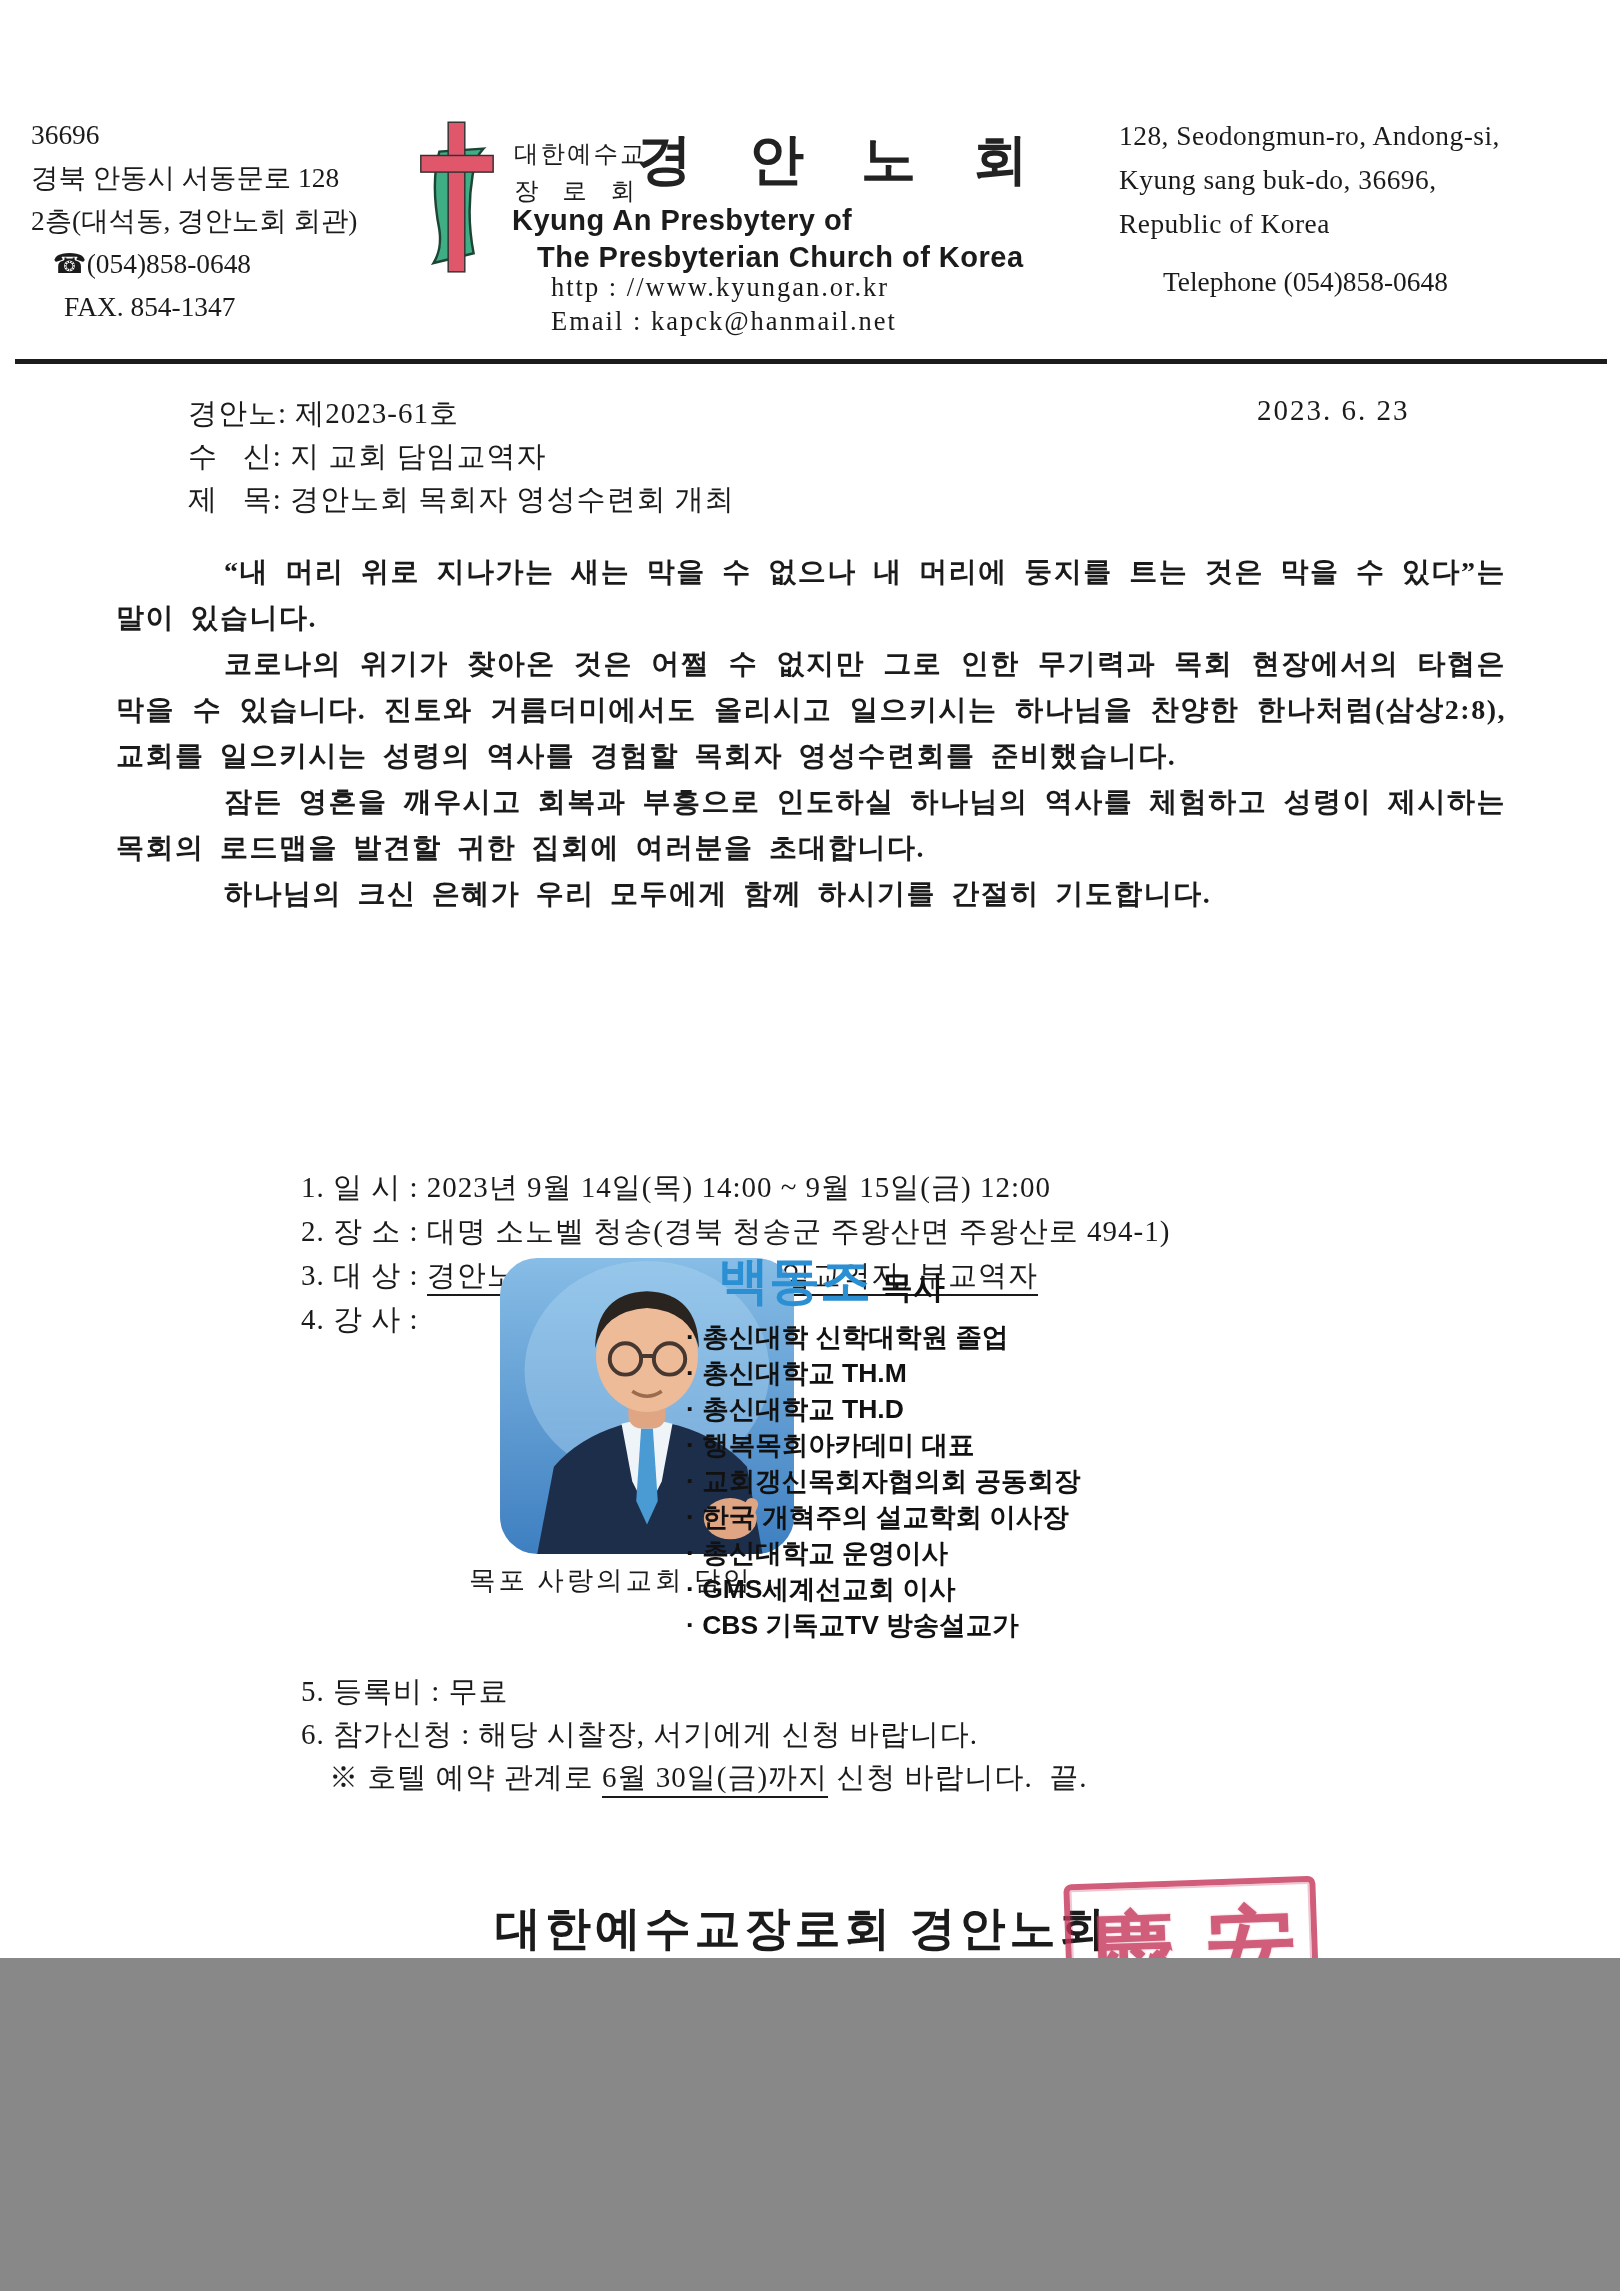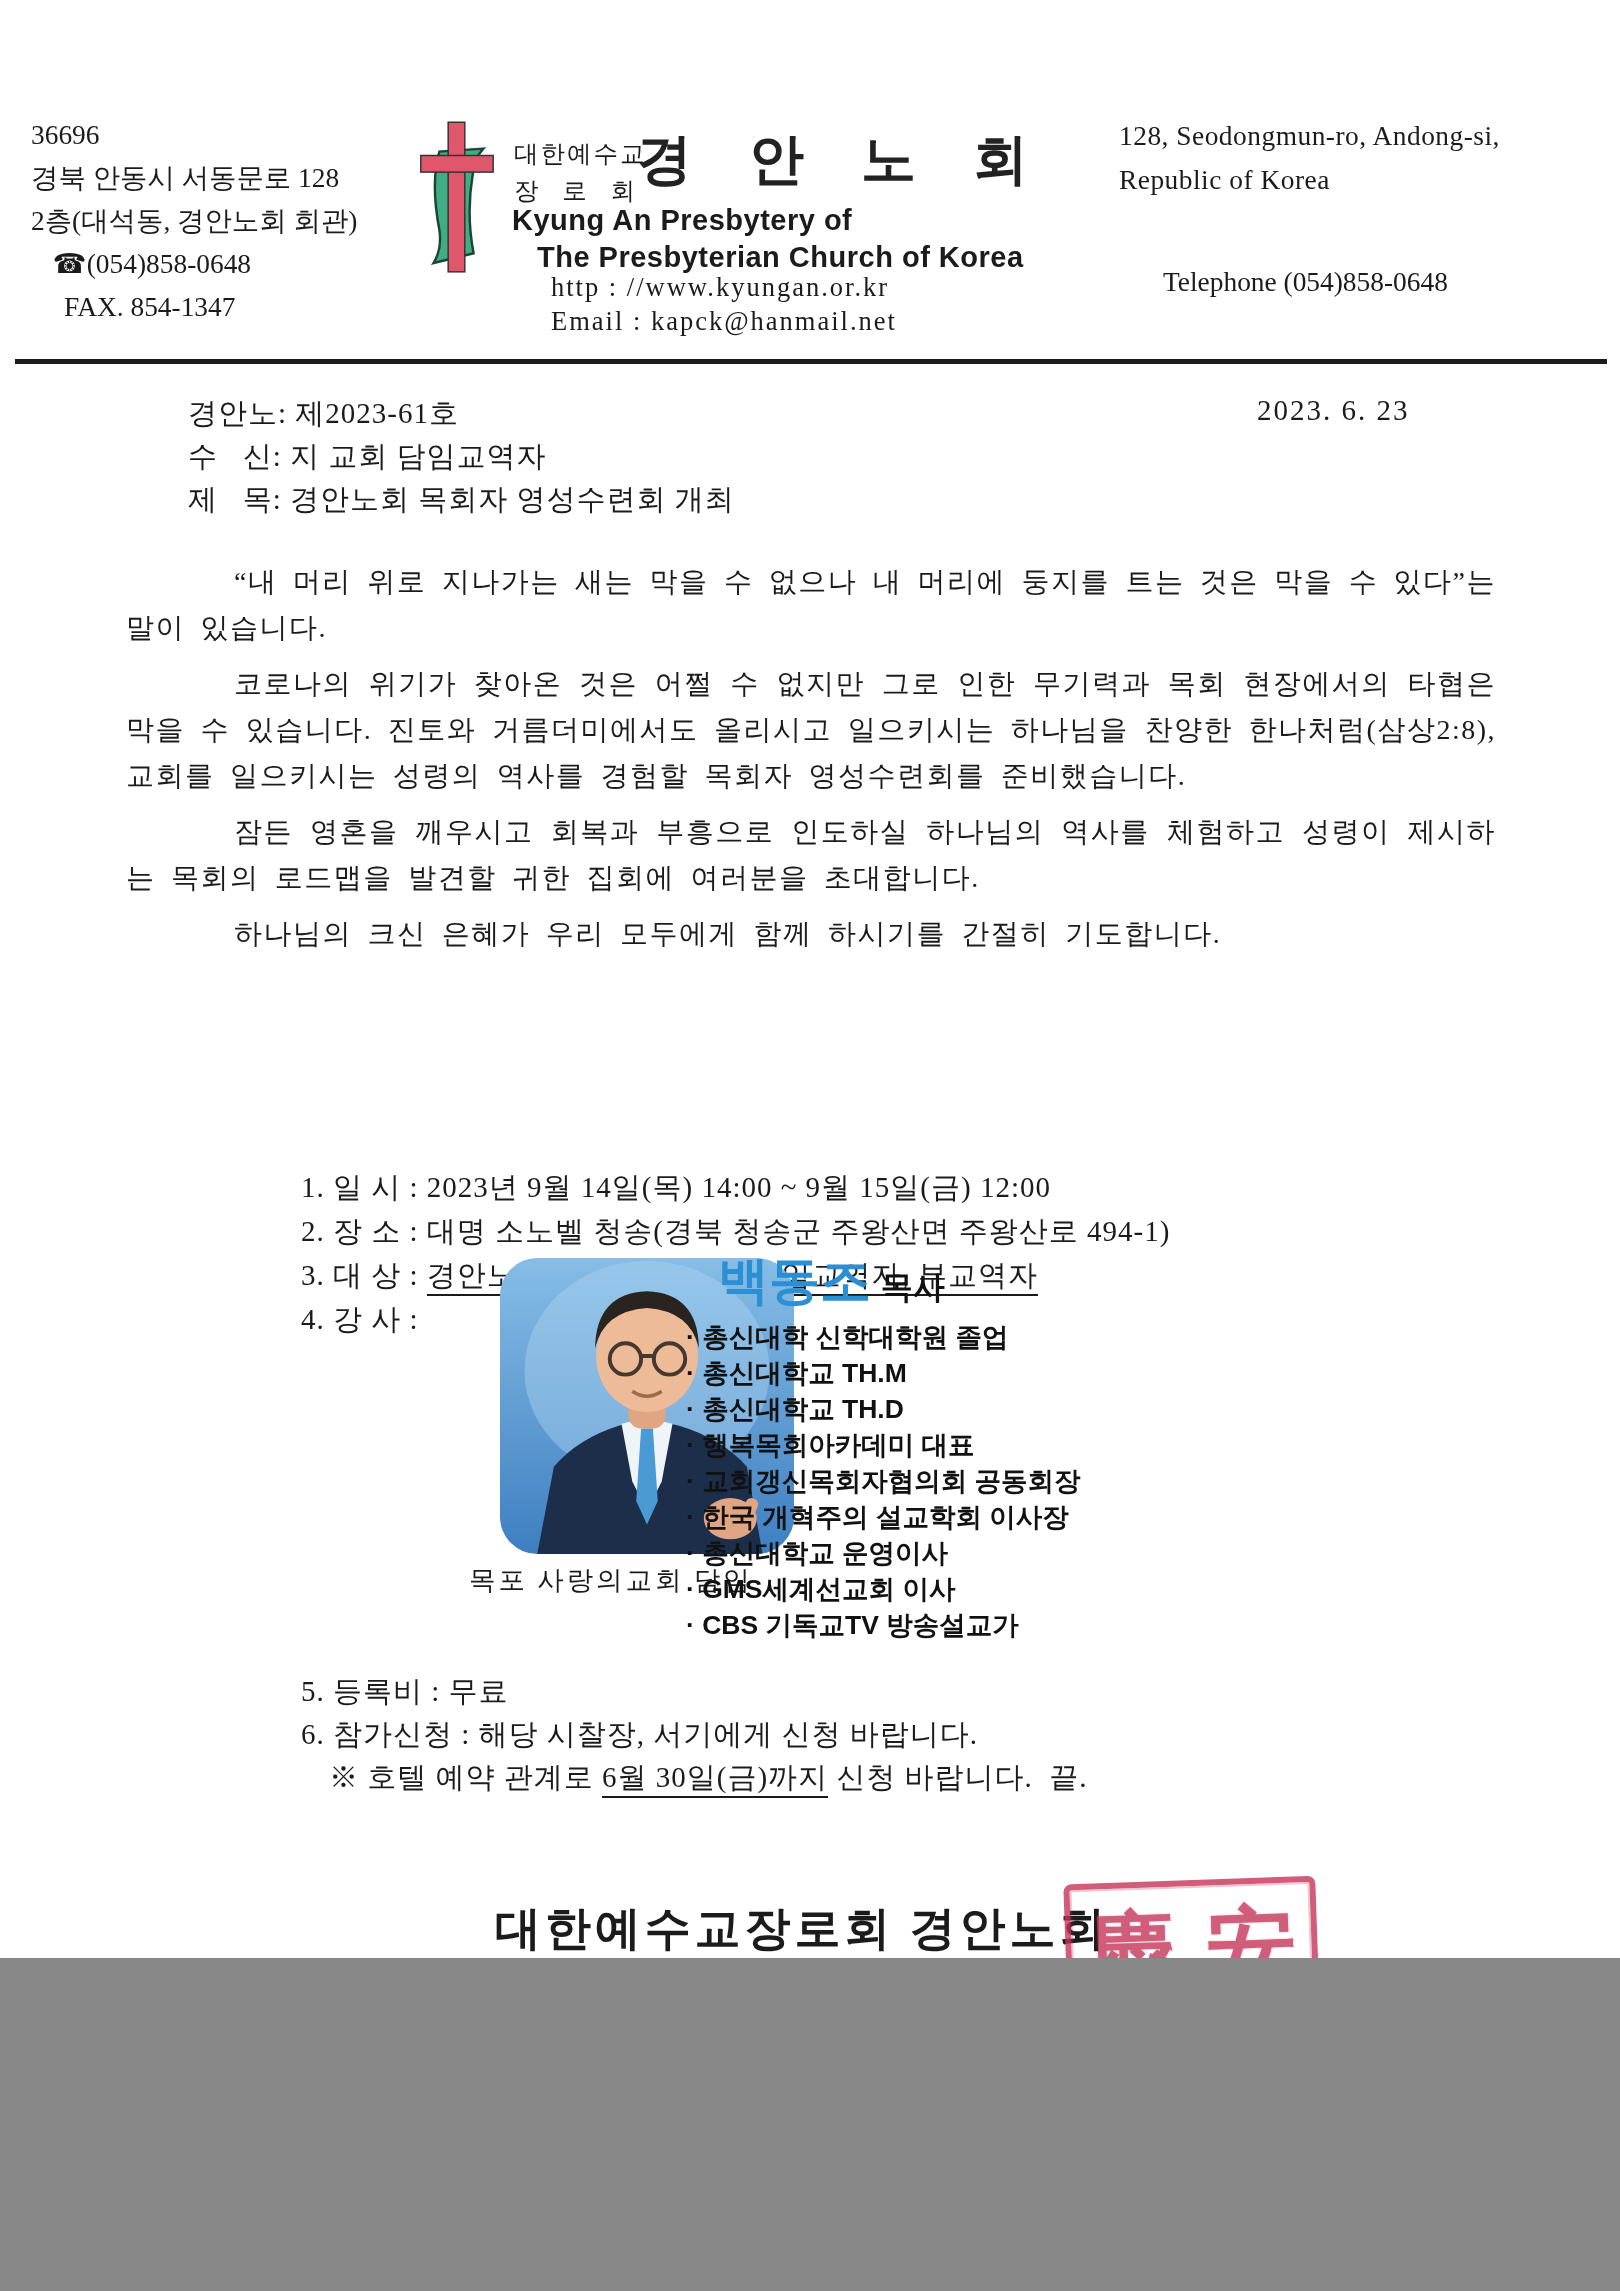--- a/index.html
+++ b/index.html
@@ -34,21 +34,21 @@
 
   .rule{left:14.7px;top:359px;width:1592px;height:4.9px;background:#1c1c1c;}
 
   
   .docline{left:188px;font-size:29px;white-space:pre;letter-spacing:1px;}
   .doc-date{left:1257px;top:394px;font-size:29px;letter-spacing:2px;}
 
   
   .body-text{left:116px;top:549px;width:1390px;font-size:28px;line-height:46px;
     text-align:justify;letter-spacing:1.5px;word-spacing:6.9px;}
-  .body-text p{margin:10px;text-indent:108px;}
+  .body-text p{margin:0;text-indent:108px;font-weight:bold;}
 
   .marker{left:0;top:1076px;width:1620px;text-align:center;font-size:30px;font-weight:bold;white-space:pre;letter-spacing:2px;}
 
   
   .li{position:absolute;left:268px;font-size:29px;white-space:pre;letter-spacing:1px;}
   .u{border-bottom:2.5px solid #1a1a1a;padding-bottom:2.9px;}
 
   
   .photo{left:500px;top:1258px;width:294px;height:296px;}
   .photo-cap{left:469px;top:1562px;width:357px;text-align:left;font-size:26.5px;letter-spacing:2.9px;}
@@ -105,20 +105,21 @@
       </div>
   </div>
   <div class="abs org-kr">경안노회</div>
   <div class="abs org-en1">Kyung An Presbytery of</div>
   <div class="abs org-en2">The Presbyterian Church of Korea</div>
   <div class="abs hdr-web">http : //www.kyungan.or.kr</div>
   <div class="abs hdr-mail">Email : kapck@hanmail.net</div>
 
   <div class="abs hdr-right">
     <div>128, Seodongmun-ro, Andong-si,</div>
+    <div>Kyung sang buk-do, 36696,</div>
     <div>Republic of Korea</div>
   </div>
   <div class="abs hdr-tel">Telephone (054)858-0648</div>
 
   <div class="abs rule"></div>
 
   <div class="abs docline" style="top:394px">경안노: 제2023-61호</div>
   <div class="abs doc-date">2023. 6. 23</div>
   <div class="abs docline" style="top:437px">수   신: 지 교회 담임교역자</div>
   <div class="abs docline" style="top:480px">제   목: 경안노회 목회자 영성수련회 개최</div>

